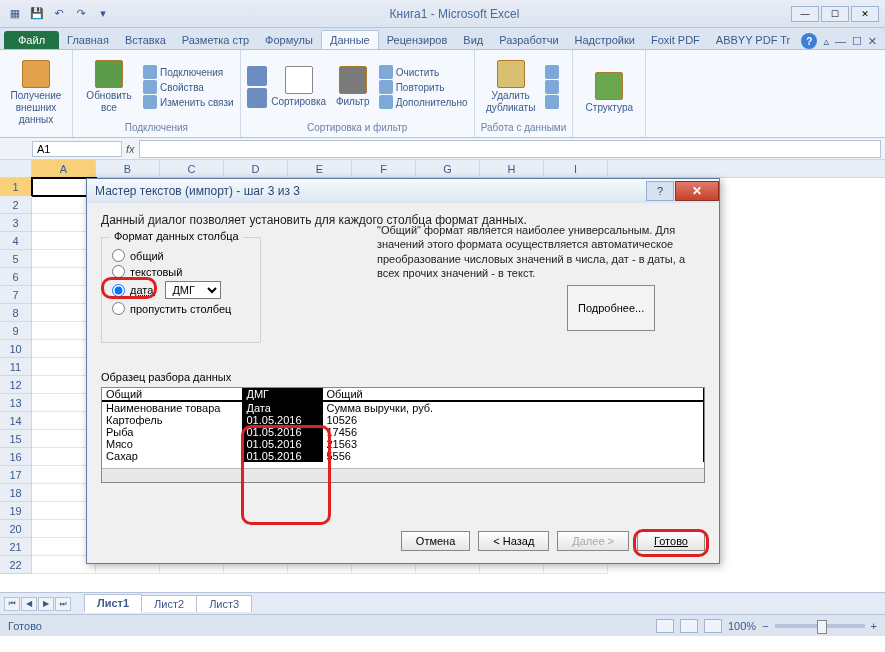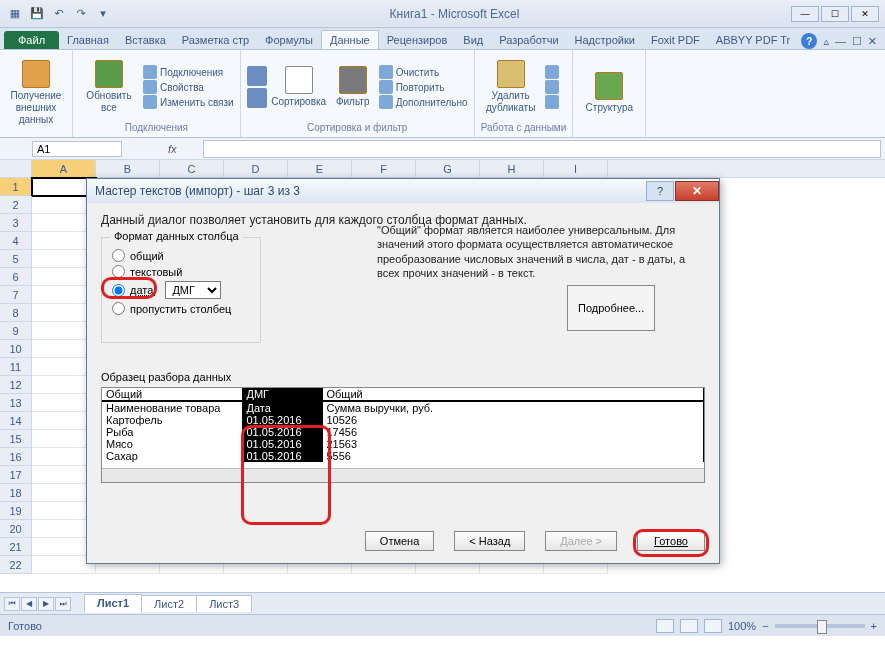--- a/index.html
+++ b/index.html
@@ -28,21 +28,21 @@
 .group-label { text-align: center; color: #6b83a9; font-size: 10px; padding-bottom: 2px; }
 .big-btn { display: flex; flex-direction: column; align-items: center; justify-content: center; width: 60px; text-align: center; font-size: 10px; color: #3b5a8b; line-height: 1.2; }
 .big-icon { width: 28px; height: 28px; margin-bottom: 2px; background: #e1a24b; border: 1px solid #b07a2a; border-radius: 2px; }
 .small-stack { display: flex; flex-direction: column; gap: 1px; }
 .small-item { font-size: 10px; color: #3b5a8b; display: flex; align-items: center; gap: 3px; }
 .small-ico { width: 14px; height: 14px; background: #7ea8d8; border-radius: 2px; }
 
 
 .formula-row { height: 22px; display: flex; align-items: center; border-bottom: 1px solid #ccd7e8; background: #f0f4fa; }
 .namebox { width: 90px; margin-left: 32px; padding: 1px 4px; border: 1px solid #b6c4db; background: #fff; font-size: 11px; }
-.fx-label { padding: 0 26px; color: #555; font-style: italic; margin-left: 20px; }
+.fx-label { padding: 0 4px; color: #555; font-style: italic; }
 .formula-input { flex: 1; border: 1px solid #b6c4db; background: #fff; height: 18px; margin-right: 4px; }
 
 
 .grid-area { position: relative; height: 432px; background: #fff; }
 .col-headers { display: flex; height: 18px; background: #e9eef6; border-bottom: 1px solid #ccd7e8; }
 .corner { width: 32px; border-right: 1px solid #ccd7e8; background: #e9eef6; }
 .col-h { width: 64px; text-align: center; border-right: 1px solid #ccd7e8; color: #3b5a8b; font-size: 11px; line-height: 18px; }
 .col-h.sel { background: #f9d07a; }
 .rows { position: absolute; top: 18px; left: 0; }
 .row { display: flex; height: 18px; }
@@ -66,21 +66,21 @@
 .date-select { width: 56px; border: 1px solid #7a7a7a; font-size: 11px; padding: 1px 2px; margin-left: 4px; background: #fff; }
 .hint { position: absolute; left: 290px; top: 44px; width: 320px; font-size: 11px; color: #222; line-height: 1.3; }
 .details-btn { position: absolute; left: 480px; top: 106px; padding: 16px 10px; border: 1px solid #888; background: #f4f4f4; font-size: 11px; }
 .preview-label { font-size: 11px; margin: 28px 0 4px; }
 .preview { border: 1px solid #888; background: #fff; height: 96px; overflow: hidden; position: relative; font-family: "Courier New", monospace; font-size: 11px; }
 .preview table { border-collapse: collapse; width: 100%; }
 .preview th { text-align: left; border-bottom: 2px solid #000; border-right: 1px solid #000; padding: 0 4px; font-weight: normal; background: #fff; }
 .preview td { border-right: 1px solid #000; padding: 0 4px; white-space: nowrap; }
 .preview .selcol { background: #000; color: #fff; }
 .preview-scroll { position: absolute; bottom: 0; left: 0; right: 0; height: 14px; background: #e8e8e8; border-top: 1px solid #bbb; }
-.dlg-buttons { position: absolute; bottom: 12px; right: 14px; display: flex; gap: 20px; }
+.dlg-buttons { position: absolute; bottom: 12px; right: 14px; display: flex; gap: 8px; }
 .dlg-btn { padding: 3px 14px; border: 1px solid #888; background: linear-gradient(#fefefe,#e5e5e5); font-size: 11px; min-width: 68px; }
 .dlg-btn.disabled { color: #aaa; }
 .red-ring { position: absolute; border: 3px solid #e02020; border-radius: 10px; pointer-events: none; }
 
 
 .sheet-tabs { height: 22px; background: #e4ebf4; border-top: 1px solid #b6c4db; display: flex; align-items: center; padding-left: 34px; gap: 0; }
 .nav-arrows { position: absolute; left: 4px; display: flex; gap: 1px; }
 .nav-arrows span { width: 16px; height: 14px; border: 1px solid #b6c4db; background: #f0f4fa; display: flex; align-items: center; justify-content: center; font-size: 8px; color: #3b5a8b; }
 .sheet-tab { padding: 2px 12px; background: #fff; border: 1px solid #b6c4db; border-bottom: none; font-size: 11px; color: #3b5a8b; margin-right: -1px; }
 .sheet-tab.active { font-weight: bold; border-bottom: 2px solid #fff; }

